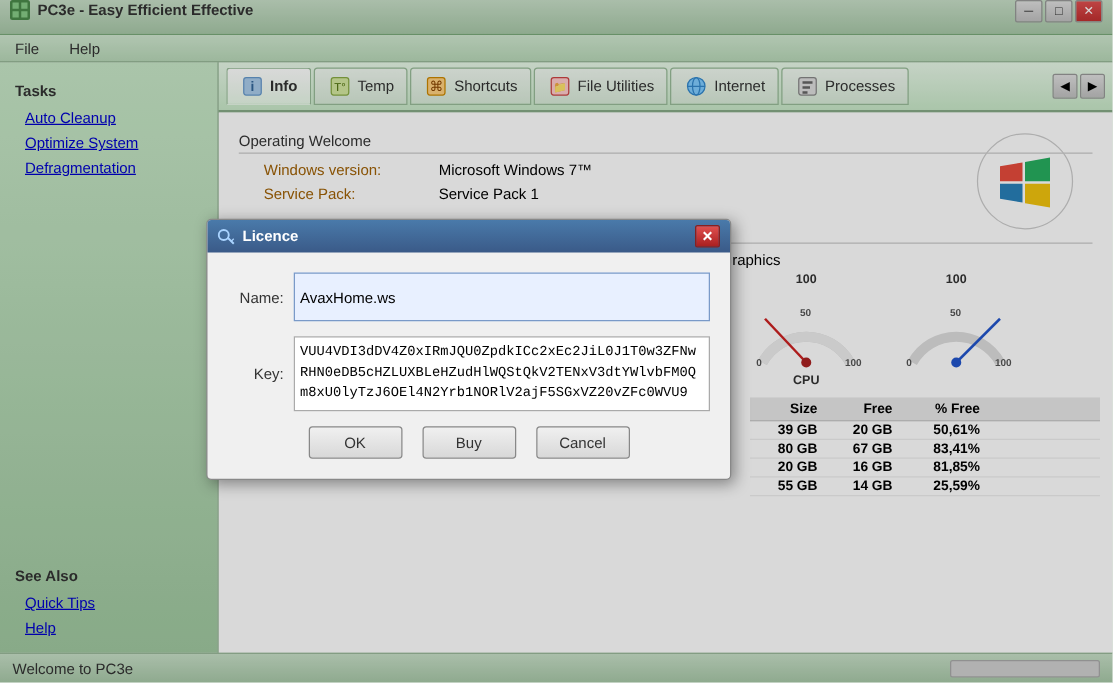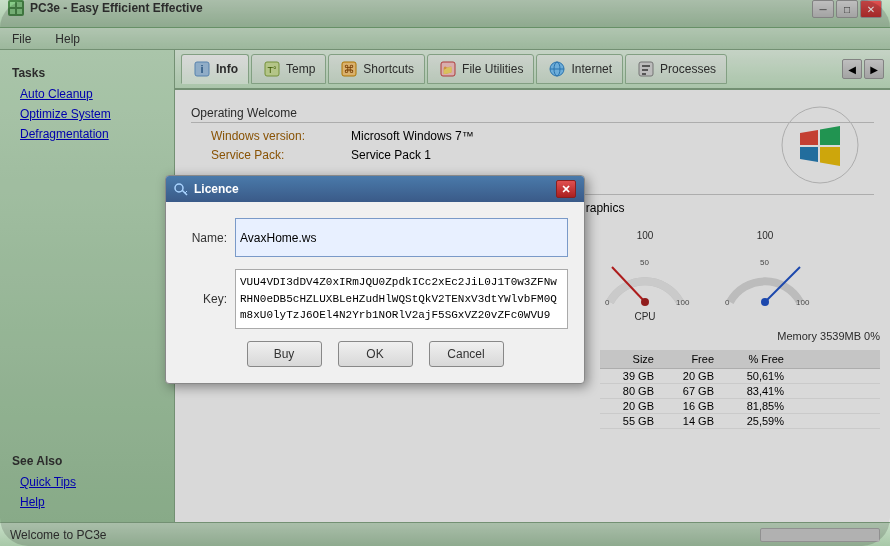--- a/index.html
+++ b/index.html
@@ -196,21 +196,20 @@
 
     
     #overlay {
       position: absolute;
       top: 0; left: 0; right: 0; bottom: 0;
       background: rgba(0,0,0,0.15);
       z-index: 100;
       display: flex;
       align-items: center;
       justify-content: center;
-      border-radius: 28px;
     }
     #licence-dialog {
       background: #f0f0f0;
       border: 1px solid #888;
       border-radius: 4px;
       width: 420px;
       box-shadow: 3px 3px 12px rgba(0,0,0,0.4);
       position: absolute;
       top: 175px;
       left: 165px;
@@ -268,21 +267,22 @@
       width: 75px; height: 26px;
       background: linear-gradient(to bottom, #f0f0f0, #d8d8d8);
       border: 1px solid #888; border-radius: 3px;
       cursor: pointer; font-size: 12px; color: #333;
     }
 
     
     #metrics-area {
       position: absolute;
       right: 10px;
-      top: 140px;
+      top: 128px;
+      font-weight: bold;
     }
   </style>
 </head>
 <body>
 
 <div id="title-bar">
   <div id="title-bar-left">
     <div id="title-bar-icon">
       <svg width="14" height="14" viewBox="0 0 14 14">
         <rect x="1" y="1" width="5" height="5" fill="#88cc88"></rect>
@@ -458,23 +458,20 @@
               <text x="5" y="58" font-size="8" fill="#555">0</text>
               <text x="40" y="18" font-size="8" fill="#555">50</text>
               <text x="76" y="58" font-size="8" fill="#555">100</text>
 
               <line x1="45" y1="55" x2="80" y2="20" stroke="#2255cc" stroke-width="2"></line>
               <circle cx="45" cy="55" r="4" fill="#2255cc"></circle>
             </svg>
           </div>
         </div>
 
-        <div style="font-size:11px; color:#333; text-align:right;">
-          <span>Memory  3539MB 0%</span>
-        </div>
 
         <div id="disk-table-area" style="position:relative; margin-top:8px;">
           <div class="disk-table-header">
             <div class="disk-col" style="width:60px;">Size</div>
             <div class="disk-col" style="width:60px;">Free</div>
             <div class="disk-col" style="width:70px;">% Free</div>
           </div>
 
           <div class="disk-row">
             <div class="disk-col" style="width:60px;">39 GB</div>
@@ -527,19 +524,19 @@
       <div class="form-row">
         <label class="form-label">Name:</label>
         <input type="text" class="form-input" value="AvaxHome.ws" style="">
       </div>
       <div class="form-row">
         <label class="form-label">Key:</label>
         <textarea class="form-textarea" style="">VUU4VDI3dDV4Z0xIRmJQU0ZpdkICc2xEc2JiL0J1T0w3ZFNwRHN0eDB5cHZLUXBLeHZudHlWQStQkV2TENxV3dtYWlvbFM0Qm8xU0lyTzJ6OEl4N2Yrb1NORlV2ajF5SGxVZ20vZFc0WVU9</textarea>
       </div>
 
       <div id="licence-buttons">
+        <button class="dlg-btn">OK</button>
         <button class="dlg-btn">Buy</button>
-        <button class="dlg-btn">OK</button>
         <button class="dlg-btn">Cancel</button>
       </div>
     </div>
   </div>
 </div>
 
 </body></html>

